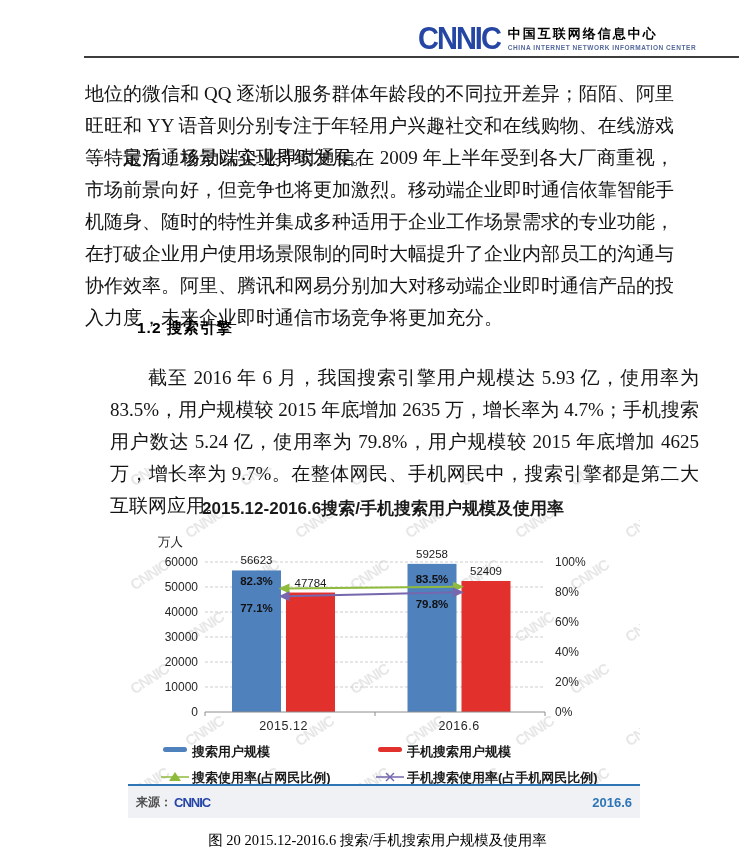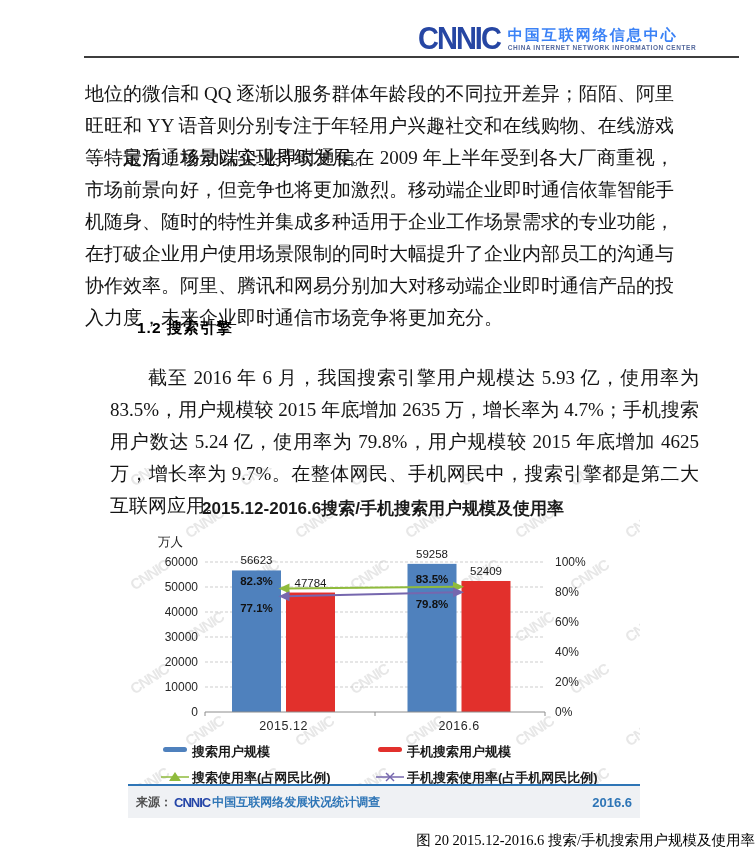--- a/index.html
+++ b/index.html
@@ -4,22 +4,22 @@
 <style>
   html,body{margin:0;padding:0;}
   body{width:755px;height:864px;background:#ffffff;position:relative;overflow:hidden;
        font-family:"Liberation Serif","DejaVu Serif",serif;color:#1a1a1a;}
   
   .hdr-logo{position:absolute;top:25px;left:418px;display:flex;align-items:flex-start;}
   .cnnic-big{font-family:"Liberation Sans","DejaVu Sans",sans-serif;font-weight:800;
              font-size:29px;line-height:29px;color:#2646a3;letter-spacing:-2px;
              transform:scaleY(1.05);}
   .hdr-right{margin-left:8px;display:flex;flex-direction:column;}
-  .org-cn{font-size:15px;font-weight:700;color:#3b82f6;letter-spacing:2px;line-height:19px;
-          font-family:Liberation Sans, sans-serif;}
+  .org-cn{font-size:13px;font-weight:700;color:#000000;letter-spacing:2px;line-height:19px;
+          font-family:Liberation Mono, monospace;}
   .org-en{font-size:6.5px;color:#55699d;letter-spacing:0.55px;line-height:8px;
           font-family:"Liberation Sans","DejaVu Sans",sans-serif;font-weight:700;}
   .hdr-rule{position:absolute;top:56px;left:84px;width:655px;height:2px;background:#3d3d3d;}
   
   .para{position:absolute;left:85px;width:589px;font-size:19px;line-height:32px;
         text-align:justify;color:#141414;}
   .indent{text-indent:2em;}
   .sec-head{position:absolute;left:113px;font-size:15.5px;font-weight:700;color:#000;
             font-family:"Liberation Sans","DejaVu Sans",sans-serif;letter-spacing:1px;}
   
@@ -30,21 +30,21 @@
       letter-spacing:-1px;white-space:nowrap;}
   .chart-svg{position:absolute;left:0;top:22px;}
   .src-bar{position:absolute;left:0;bottom:0;width:512px;height:21px;background:#eff1f4;
            border-top:2px solid #2e75b6;box-sizing:border-box;display:flex;align-items:center;
            font-family:"Liberation Sans","DejaVu Sans",sans-serif;padding:16px 8px;}
   .src-label{font-size:12px;color:#4d4d4d;font-weight:700;}
   .src-logo{font-size:13px;font-weight:800;color:#2546a8;letter-spacing:-1px;margin:0 2px;
             transform:scaleY(1.05);}
   .src-text{font-size:12px;color:#2e75b6;font-weight:700;}
   .src-date{margin-left:auto;font-size:13px;color:#2e75b6;font-weight:700;}
-  .fig-caption{position:absolute;left:0;top:831px;width:755px;text-align:right;
+  .fig-caption{position:absolute;left:0;top:831px;width:755px;text-align:center;
                font-size:14.5px;color:#000;}
 </style>
 </head>
 <body>
 
 <div class="hdr-logo">
   <span class="cnnic-big">CNNIC</span>
   <span class="hdr-right">
     <span class="org-cn">中国互联网络信息中心</span>
     <span class="org-en">CHINA INTERNET NETWORK INFORMATION CENTER</span>
@@ -149,18 +149,17 @@
       <polygon points="47,282 41,291 53,291" fill="#8fbb3c"></polygon>
       <text x="64" y="292" font-size="13" font-weight="600" fill="#1a1a1a" font-family="&quot;Liberation Sans&quot;,&quot;DejaVu Sans&quot;,sans-serif">搜索使用率(占网民比例)</text>
       <line x1="248" y1="287" x2="276" y2="287" stroke="#7667ae" stroke-width="1.5"></line>
       <line x1="258" y1="283" x2="266" y2="291" stroke="#7667ae" stroke-width="1.5"></line>
       <line x1="266" y1="283" x2="258" y2="291" stroke="#7667ae" stroke-width="1.5"></line>
       <text x="279" y="292" font-size="13" font-weight="600" fill="#1a1a1a" font-family="&quot;Liberation Sans&quot;,&quot;DejaVu Sans&quot;,sans-serif">手机搜索使用率(占手机网民比例)</text>
     </svg>
   <div class="src-bar">
     <span class="src-label">来源：</span>
     <span class="src-logo">CNNIC</span>
-    <span class="src-text">中国互联网络发展状况统计调查</span>
     <span class="src-date">2016.6</span>
   </div>
 </div>
 
 <div class="fig-caption">图 20 2015.12-2016.6 搜索/手机搜索用户规模及使用率</div>
 
 </body></html>

